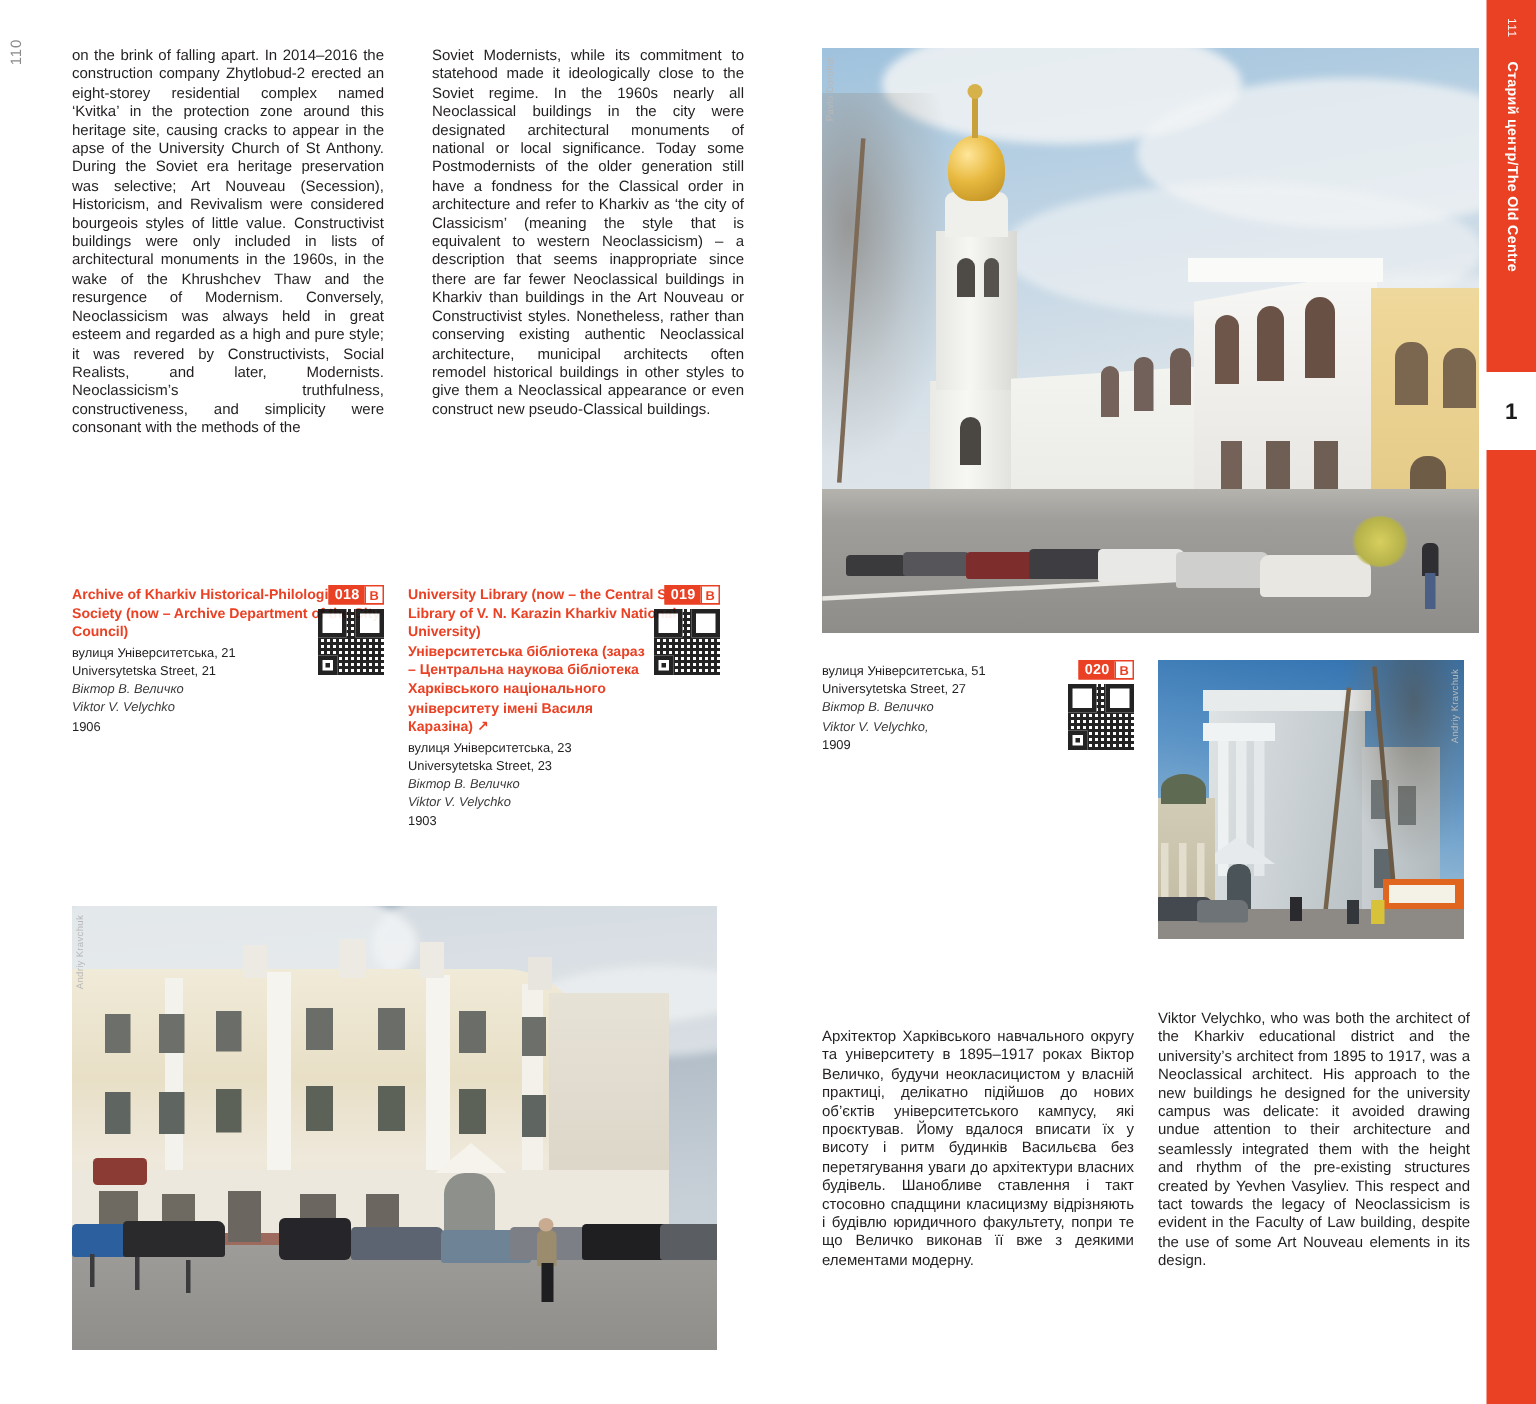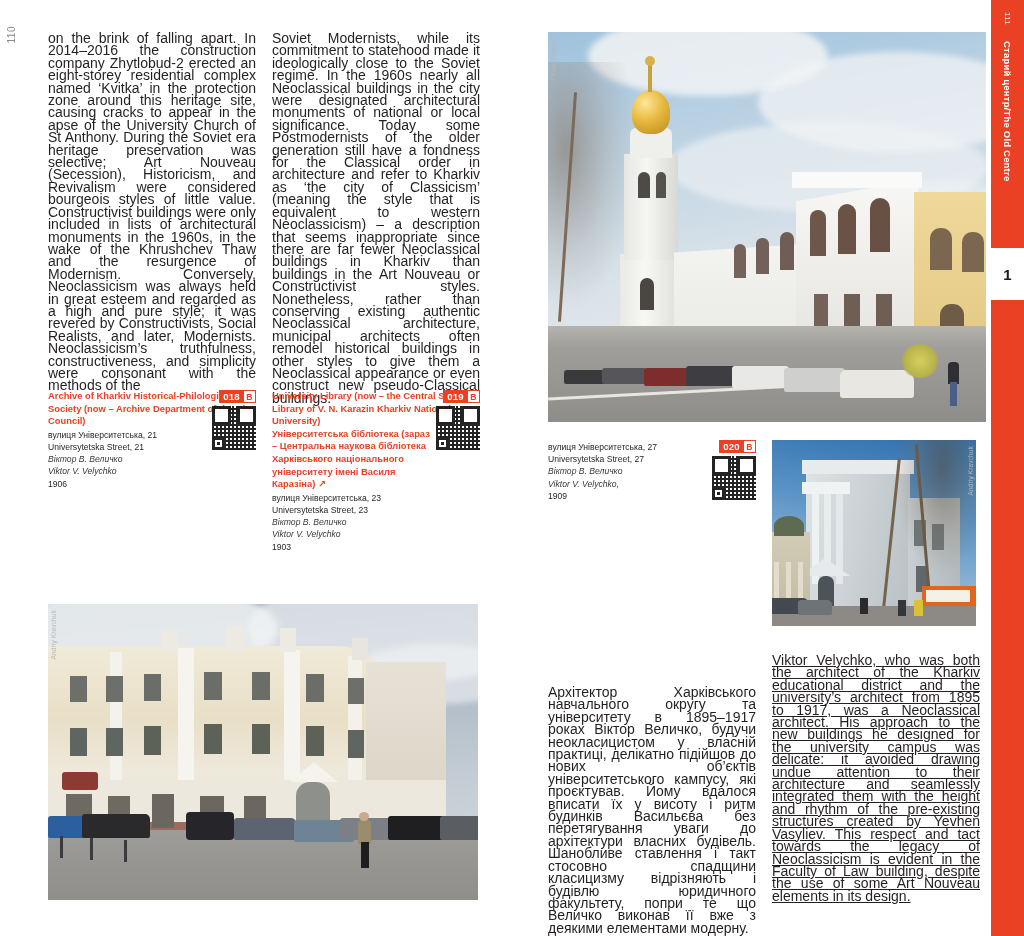--- a/index.html
+++ b/index.html
@@ -41,21 +41,21 @@
   }
   .tab-chapter {
     position: absolute; right: 0; top: 248px; width: 33px; height: 52px;
     background: #ffffff; display: flex; align-items: center; justify-content: center;
     color: #1a1a1a; font-size: 15px; font-weight: bold;
   }
 
   
   .col { position: absolute; }
   .body-txt {
-    font-size: 14px; line-height: 12.4px; color: #231f20;
+    font-size: 10px; line-height: 12.4px; color: #231f20;
     text-align: justify; text-justify: inter-word;
     hyphens: manual;
   }
   .body-txt p { margin: 0; }
 
   
   .entry { position: absolute; }
   .ttl {
     color: #ea4124; font-weight: bold;
     font-size: 9.4px; line-height: 12.6px;
@@ -137,21 +137,21 @@
       <div class="tab-label">Старий центр/The Old Centre</div>
     </div>
     <div class="tab-chapter">1</div>
   </div>
 
   <div class="col body-txt" style="left:48px; top:32px; width:208px;">
     <p>on the brink of falling apart. In 2014–2016 the construction company Zhytlobud-2 erected an eight-storey residential complex named ‘Kvitka’ in the protection zone around this heritage site, causing cracks to appear in the apse of the University Church of St Anthony.
 During the Soviet era heritage preservation was selective; Art Nouveau (Secession), Historicism, and Revivalism were considered bourgeois styles of little value. Constructivist buildings were only included in lists of architectural monuments in the 1960s, in the wake of the Khrushchev Thaw and the resurgence of Modernism. Conversely, Neoclassicism was always held in great esteem and regarded as a high and pure style; it was revered by Constructivists, Social Realists, and later, Modernists. Neoclassicism’s truthfulness, constructiveness, and simplicity were consonant with the methods of the</p>
   </div>
 
-  <div class="col body-txt" style="left:272px; top:32px; width:208px;">
+  <div class="col body-txt" style="left:288px; top:32px; width:208px;">
     <p>Soviet Modernists, while its commitment to statehood made it ideologically close to the Soviet regime. In the 1960s nearly all Neoclassical buildings in the city were designated architectural monuments of national or local significance.
 Today some Postmodernists of the older generation still have a fondness for the Classical order in architecture and refer to Kharkiv as ‘the city of Classicism’ (meaning the style that is equivalent to western Neoclassicism) – a description that seems inappropriate since there are far fewer Neoclassical buildings in Kharkiv than buildings in the Art Nouveau or Constructivist styles. Nonetheless, rather than conserving existing authentic Neoclassical architecture, municipal architects often remodel historical buildings in other styles to give them a Neoclassical appearance or even construct new pseudo-Classical buildings.</p>
   </div>
 
   <div class="entry" style="left:48px; top:390px; width:208px;">
     <div class="badge-wrap">
       <div class="badge">
         <span class="num">018</span>
         <span class="let">B</span>
       </div>
@@ -341,21 +341,21 @@
     <div class="badge-wrap">
       <div class="badge">
         <span class="num">020</span>
         <span class="let">B</span>
       </div>
     </div>
     <div class="qr" style="top:16px;">
         <span class="finder-bl"></span>
       </div>
     <div class="meta">
-      <div>вулиця Університетська, 27</div>
+      <div>вулиця Університетська, 51</div>
       <div>Universytetska Street, 27</div>
       <div class="ital">Віктор В. Величко</div>
       <div class="ital">Viktor V. Velychko,</div>
       <div>1909</div>
     </div>
   </div>
 
   <div class="col body-txt" style="left:548px; top:686px; width:208px;">
     <p>Архітектор Харківського навчального округу та університету в 1895–1917 роках Віктор Величко, будучи неокласицистом у власній практиці, делікатно підійшов до нових об’єктів університетського кампусу, які проєктував. Йому вдалося вписати їх у висоту і ритм будинків Васильєва без перетягування уваги до архітектури власних будівель. Шанобливе ставлення і такт стосовно спадщини класицизму відрізняють і будівлю юридичного факультету, попри те що Величко виконав її вже з деякими елементами модерну.</p>
   </div>
@@ -400,17 +400,17 @@
 
     <div class="road" style="height:20px; background:#8d8a86;"></div>
     <div class="car" style="left:-2px; top:158px; width:38px; height:16px; background:#43494e;"></div>
     <div class="car" style="left:26px; top:160px; width:34px; height:15px; background:#6d7377;"></div>
     <div class="bldg" style="left:88px; top:158px; width:8px; height:16px; background:#2a2a2e;"></div>
     <div class="bldg" style="left:126px; top:160px; width:8px; height:16px; background:#33363a;"></div>
     <div class="bldg" style="left:142px; top:160px; width:9px; height:16px; background:#d8c23a;"></div>
     <div class="credit" style="right:2px; top:6px;">Andriy Kravchuk</div>
   </div>
 
-  <div class="col body-txt" style="left:772px; top:654px; width:208px;text-decoration:underline;">
+  <div class="col body-txt" style="left:772px; top:674px; width:208px;">
     <p>Viktor Velychko, who was both the architect of the Kharkiv educational district and the university’s architect from 1895 to 1917, was a Neoclassical architect. His approach to the new buildings he designed for the university campus was delicate: it avoided drawing undue attention to their architecture and seamlessly integrated them with the height and rhythm of the pre-existing structures created by Yevhen Vasyliev. This respect and tact towards the legacy of Neoclassicism is evident in the Faculty of Law building, despite the use of some Art Nouveau elements in its design.</p>
   </div>
 
 </div>
 
 </body></html>

